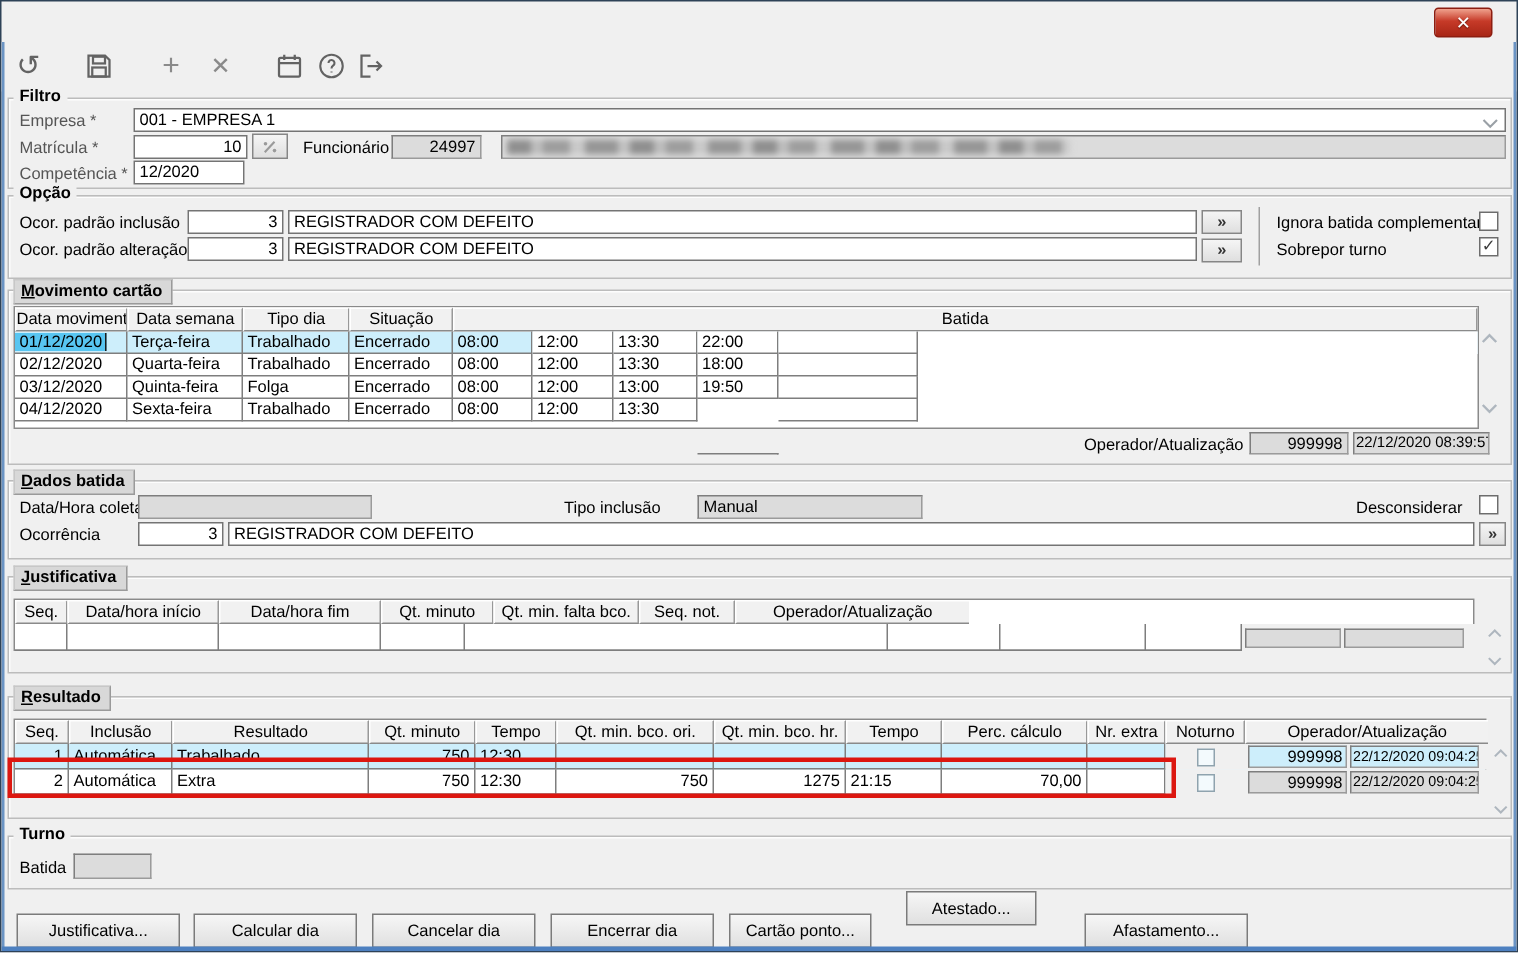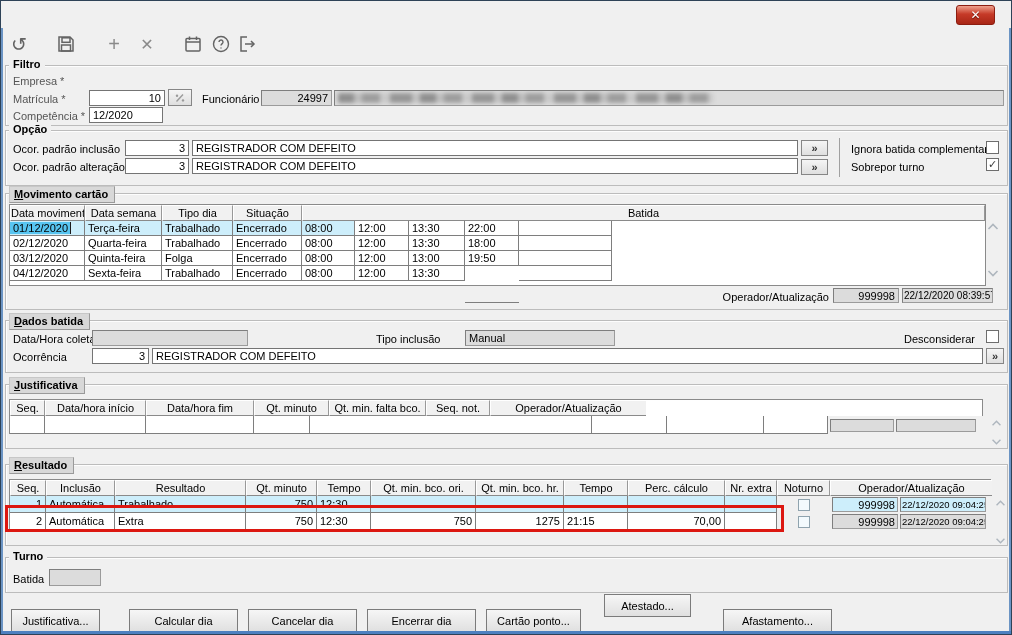--- a/index.html
+++ b/index.html
@@ -93,33 +93,39 @@
           <path d="M10 3 h-6 v14 h6"></path>
           <line x1="8" y1="10" x2="17" y2="10"></line>
           <path d="M14 7 l3 3 l-3 3"></path>
         </svg>
     </span>
   </div>
 
   <div class="abs grp" style="left:4px; top:64px; width:1003px; height:61px;"></div>
   <span class="abs grp-label" style="left:8px; top:57px;">Filtro</span>
   <span class="abs lbl" style="left:12px; top:73px; color:#555;text-align:right;">Empresa *</span>
+  <div class="abs inp" style="left:88px; top:71px; width:915px; height:16px;">
+    <span>001 - EMPRESA 1</span>
+    <span class="abs" style="right:4px; top:4px;"><svg width="11" height="7" viewBox="0 0 11 7">
+          <polyline points="1,1 5.5,5.5 10,1" fill="none" stroke="#9aa0a6" stroke-width="1.4"></polyline>
+        </svg></span>
+  </div>
   <span class="abs lbl" style="left:12px; top:91px; color:#555;">Matrícula *</span>
   <div class="abs inp num" style="left:88px; top:89px; width:76px; height:16px;">
       <span>10</span>
     </div>
   <div class="abs btn-sm" style="left:167px; top:88px; width:24px; height:17px;">
     <svg width="12" height="10" viewBox="0 0 12 10">
         <line x1="2.5" y1="8.5" x2="9" y2="1.5" stroke="#9a9a9a" stroke-width="1.4"></line>
         <circle cx="3" cy="2.8" r="1.2" fill="#9a9a9a"></circle>
         <circle cx="9" cy="7.4" r="1.2" fill="#9a9a9a"></circle>
       </svg>
   </div>
   <span class="abs lbl" style="left:201px; top:91px;">Funcionário</span>
-  <div class="abs ro num" style="left:260px; top:89px; width:71px; height:16px;">
+  <div class="abs ro num" style="left:260px; top:89px; width:60px; height:16px;">
       <span>24997</span>
     </div>
   <div class="abs ro" style="left:333px; top:89px; width:670px; height:16px;">
     <div class="blurname" style="width:375px;"></div>
   </div>
   <span class="abs lbl" style="left:12px; top:108px; color:#555;">Competência *</span>
   <div class="abs inp" style="left:88px; top:106px; width:74px; height:16px;">
       <span>12/2020</span>
     </div>
 
@@ -356,21 +362,21 @@
         <polyline points="1.5,2 6,6.5 10.5,2" fill="none" stroke="#aeb6be" stroke-width="1.6"></polyline>
       </svg></span>
 
   <div class="abs grp" style="left:4px; top:556px; width:1003px; height:36px;"></div>
   <span class="abs grp-label" style="left:8px; top:549px;">Turno</span>
   <span class="abs lbl" style="left:12px; top:571px;">Batida</span>
   <div class="abs ro" style="left:48px; top:568px; width:52px; height:17px;">
       <span></span>
     </div>
 
-  <div class="abs footer-btn" style="left:10px;  top:608px; width:89px;">
+  <div class="abs footer-btn" style="left:10px;  top:608px; width:109px;">
       <span>Justificativa...</span>
     </div>
   <div class="abs footer-btn" style="left:128px; top:608px; width:109px;">
       <span>Calcular dia</span>
     </div>
   <div class="abs footer-btn" style="left:247px; top:608px; width:109px;">
       <span>Cancelar dia</span>
     </div>
   <div class="abs footer-btn" style="left:366px; top:608px; width:109px;">
       <span>Encerrar dia</span>

